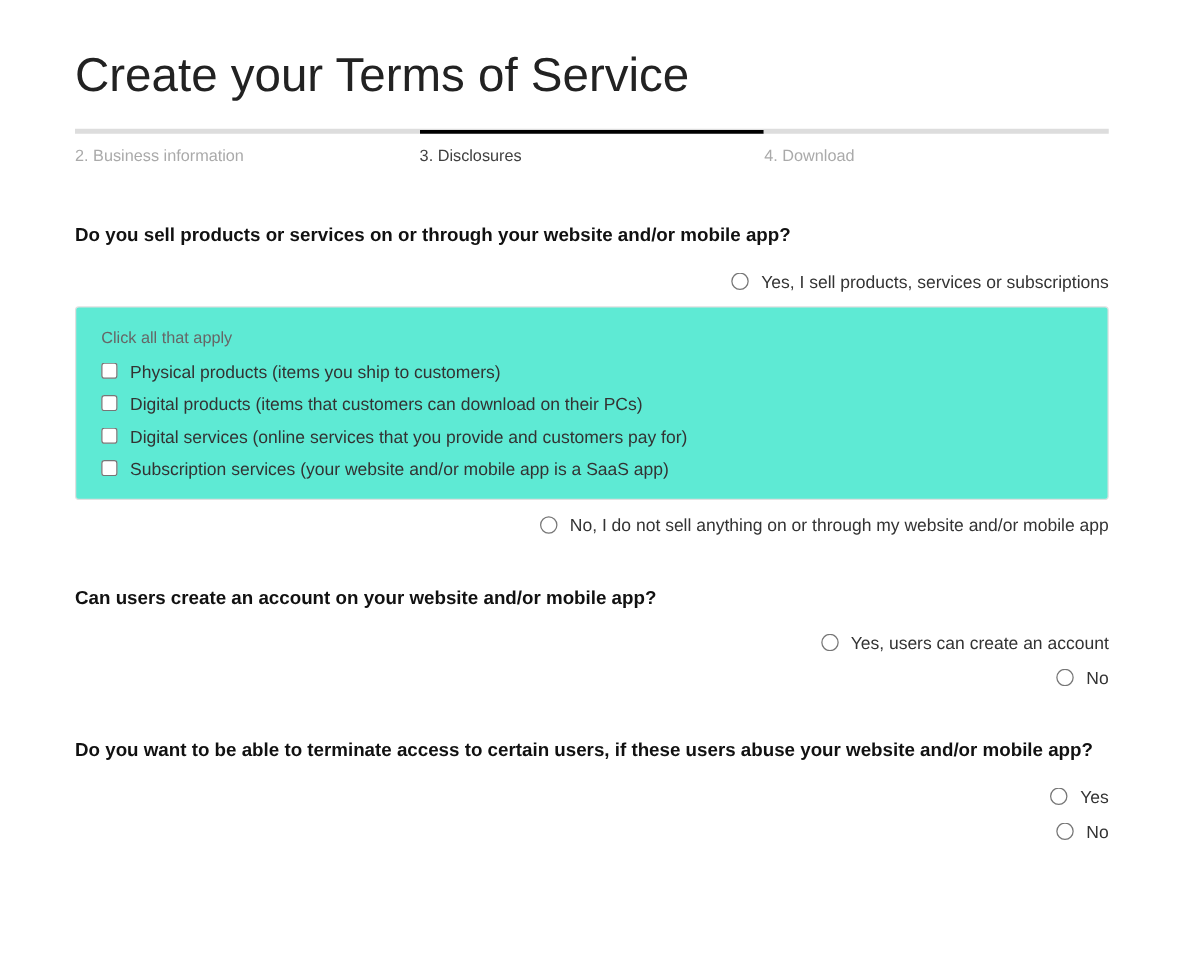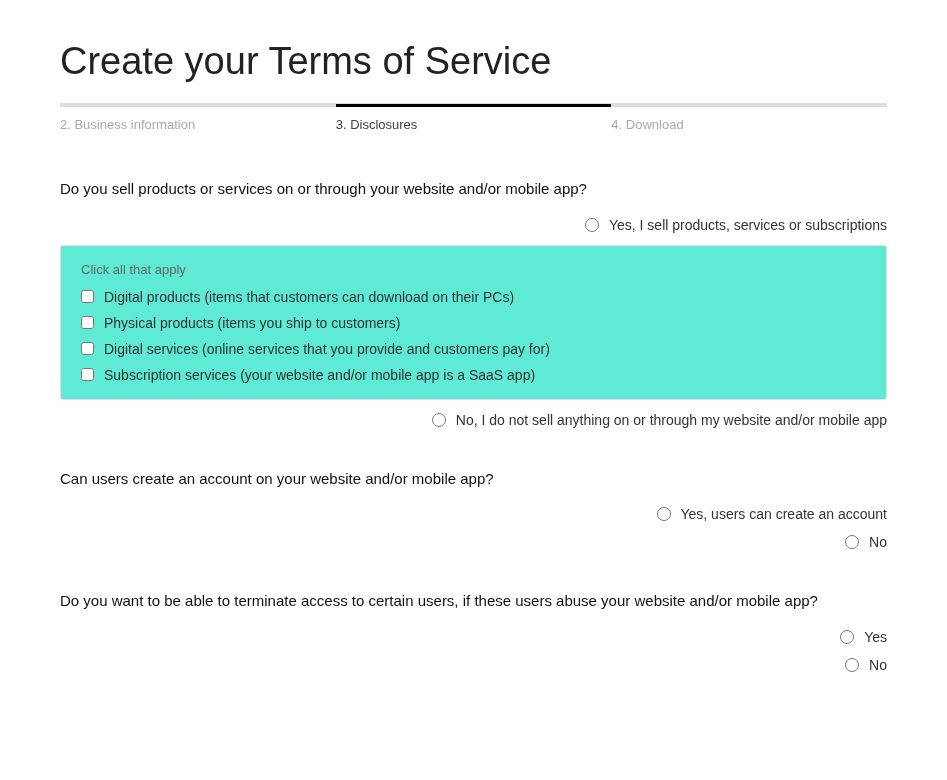--- a/index.html
+++ b/index.html
@@ -53,21 +53,21 @@
       border-top: 3px solid #ddd;
     }
 
     
     .section {
       margin-bottom: 40px;
     }
 
     .question {
       font-size: 15px;
-      font-weight: normal;
+      font-weight: bold;
       color: #111;
       margin-bottom: 16px;
       line-height: 1.5;
     }
 
     .radio-option {
       display: flex;
       align-items: center;
       margin-bottom: 12px;
       cursor: pointer;
@@ -150,26 +150,26 @@
     <label class="radio-option">
       <input type="radio" name="sell" style="">
       <span class="radio-label">Yes, I sell products, services or subscriptions</span>
     </label>
 
     <div class="checkbox-group">
       <p class="checkbox-group-label">Click all that apply</p>
 
       <label class="checkbox-option">
         <input type="checkbox" style="">
+        <span class="checkbox-label">Physical products (items you ship to customers)</span>
+      </label>
+
+      <label class="checkbox-option">
+        <input type="checkbox" style="">
         <span class="checkbox-label">Digital products (items that customers can download on their PCs)</span>
-      </label>
-
-      <label class="checkbox-option">
-        <input type="checkbox" style="">
-        <span class="checkbox-label">Physical products (items you ship to customers)</span>
       </label>
 
       <label class="checkbox-option">
         <input type="checkbox" style="">
         <span class="checkbox-label">Digital services (online services that you provide and customers pay for)</span>
       </label>
 
       <label class="checkbox-option">
         <input type="checkbox" style="">
         <span class="checkbox-label">Subscription services (your website and/or mobile app is a SaaS app)</span>

